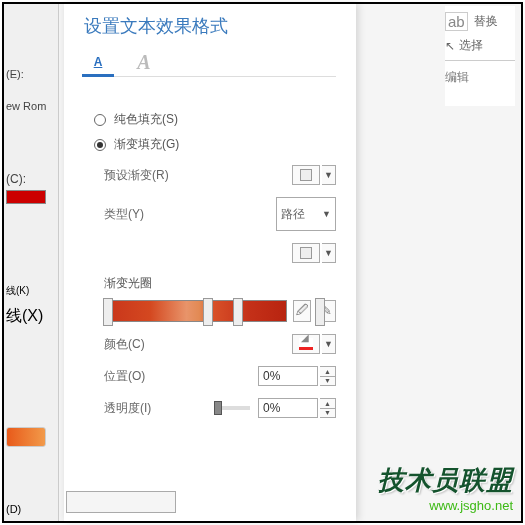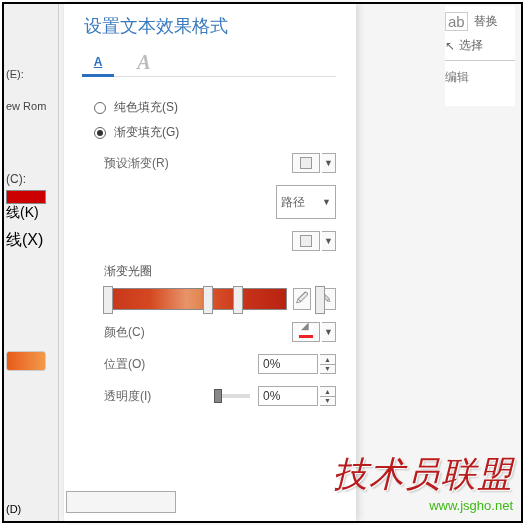--- a/index.html
+++ b/index.html
@@ -3,38 +3,38 @@
 <meta charset="utf-8">
 <style>
 *{margin:0;padding:0;box-sizing:border-box;font-family:"Microsoft YaHei",SimSun,Arial,sans-serif;font-size:12px}
 body{background:#fff;width:525px;height:525px;overflow:hidden;position:relative}
 .outer{border:2px solid #000;width:521px;height:521px;margin:2px;position:relative;background:#f5f5f5}
 .left-bg{position:absolute;left:0;top:0;width:55px;height:100%;background:#f0f0f0;border-right:1px solid #ccc;padding:4px 2px}
 .left-bg .lbl{color:#444;margin:60px 0 2px 0;font-size:11px}
 .left-bg .romi{color:#444;font-size:11px;margin-top:20px}
 .left-bg .cbox{color:#444;font-size:12px;margin-top:60px}
 .left-bg .redswatch{width:40px;height:14px;background:#c00;border:1px solid #888;margin-top:4px}
-.left-bg .k{font-size:14px}
+.left-bg .k{margin-top:80px;font-size:10px}
 .left-bg .x{margin-top:8px;font-size:16px}
 .left-bg .grad{width:40px;height:20px;margin-top:100px;border:1px solid #ccc;border-radius:3px;background:linear-gradient(90deg,#e85a1a,#f29a4a)}
 .left-bg .d2{position:absolute;bottom:6px;left:2px;font-size:11px}
 .ribbon{position:absolute;right:6px;top:2px;width:70px;height:100px;background:#fff}
 .ribbon .ritem{display:flex;align-items:center;gap:4px;color:#666;font-size:12px;margin:6px 0}
 .ribbon .sep{border-top:1px solid #ccc;margin:4px 0}
 .ribbon .edit{color:#777;font-size:12px;margin-top:8px}
 
 .panel{position:absolute;left:60px;top:0;width:292px;height:100%;background:#fff;box-shadow:2px 0 8px rgba(0,0,0,.15);padding:10px 20px 0 20px}
 .panel-title{color:#3a7abd;font-size:18px;margin-bottom:10px}
 .tabs{display:flex;gap:18px;border-bottom:1px solid #ddd;padding-bottom:0}
 .tab{width:28px;height:28px;display:flex;align-items:center;justify-content:center;font-size:20px;font-weight:bold;position:relative;cursor:pointer}
 .tab.active{color:#2a6fbf}
 .tab.active::after{content:"";position:absolute;bottom:-1px;left:-2px;right:-2px;height:3px;background:#2a6fbf}
 .tab.inactive{color:#bbb;font-family:serif}
 
-.section{margin-top:22px;padding-left:10px}
+.section{margin-top:34px;padding-left:10px}
 .radio-row{display:flex;align-items:center;gap:8px;margin:8px 0;color:#555}
 .radio{width:12px;height:12px;border:1px solid #666;border-radius:50%;display:inline-flex;align-items:center;justify-content:center}
 .radio.sel::after{content:"";width:6px;height:6px;background:#333;border-radius:50%}
 
 .row{display:flex;align-items:center;margin:12px 0;color:#666}
 .row .lbl{flex:0 0 120px}
 .row .lbl.indent{padding-left:10px}
 .row .ctrl{margin-left:auto;display:flex;align-items:center;gap:2px}
 
 .dropdown{width:28px;height:20px;border:1px solid #aaa;background:#fafafa;display:flex;align-items:center;justify-content:center}
@@ -60,21 +60,21 @@
 .stop.s4{left:210px}
 .iconbtn{width:22px;height:22px;border:1px solid #aaa;background:#fafafa;display:flex;align-items:center;justify-content:center;font-size:12px;color:#777}
 
 .color-dd .bucket{width:14px;height:12px;background:linear-gradient(#fff,#fff);border-bottom:3px solid #e22;position:relative}
 .color-dd .bucket::before{content:"◢";position:absolute;top:-6px;left:2px;font-size:10px;color:#888}
 
 .slider{width:110px;height:4px;background:#ddd;position:relative;margin-right:8px}
 .slider .thumb{position:absolute;left:0;top:-5px;width:8px;height:14px;background:#888;border:1px solid #555}
 
 .watermark{position:absolute;right:8px;bottom:8px;text-align:right}
-.watermark .logo{color:#b91c1c;font-size:35px;font-weight:400;font-style:italic;text-shadow:1px 1px 0 #fff,2px 2px 2px rgba(0,0,0,.2);letter-spacing:1px}
+.watermark .logo{color:#14532d;font-size:26px;font-weight:700;font-style:italic;text-shadow:1px 1px 0 #fff,2px 2px 2px rgba(0,0,0,.2);letter-spacing:1px}
 .watermark .url{color:#3cb914;font-size:13px;font-weight:normal}
 .bottom-btn{position:absolute;bottom:8px;left:62px;width:110px;height:22px;border:1px solid #aaa;background:#f5f5f5}
 
 .ti{background:#fff;border:1px solid #ccc;display:inline-block;padding:0 2px;font-size:15px;color:#888;margin-right:2px}
 </style>
 </head>
 <body>
 
 <div class="outer">
   <div class="left-bg">
@@ -125,20 +125,21 @@
         <span class="lbl indent">预设渐变(R)</span>
         <div class="ctrl">
           <div class="dropdown">
               <div class="sq"></div>
             </div>
           <div class="chev">▼</div>
         </div>
       </div>
 
       <div class="row">
+        <span class="lbl indent">类型(Y)</span>
         <div class="ctrl">
           <div class="type-dd">
               <span>路径</span>
               <span class="arr">▼</span>
             </div>
         </div>
       </div>
 
       <div class="row">
         <div class="ctrl">

